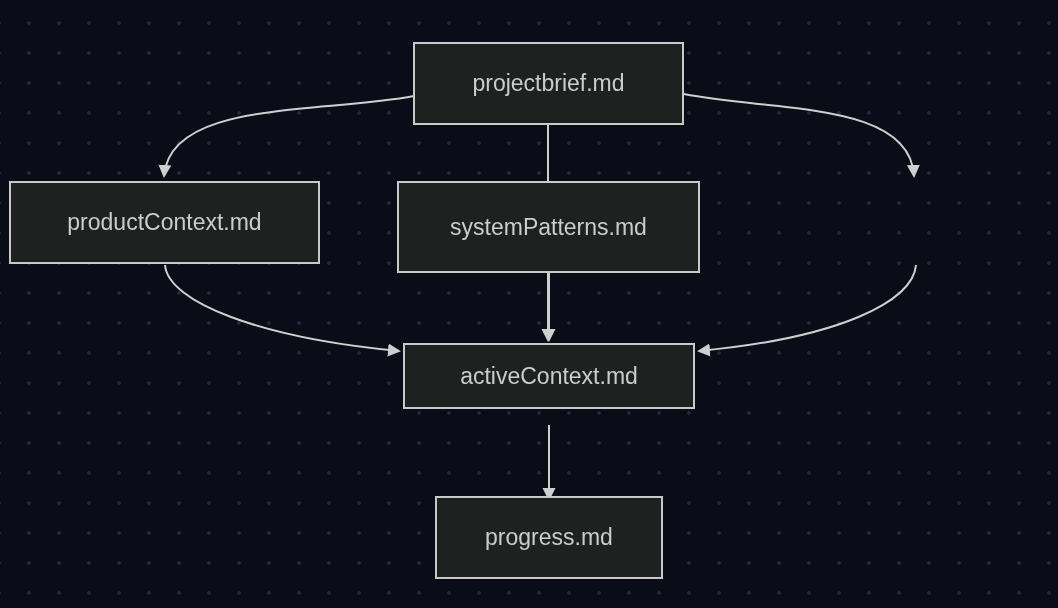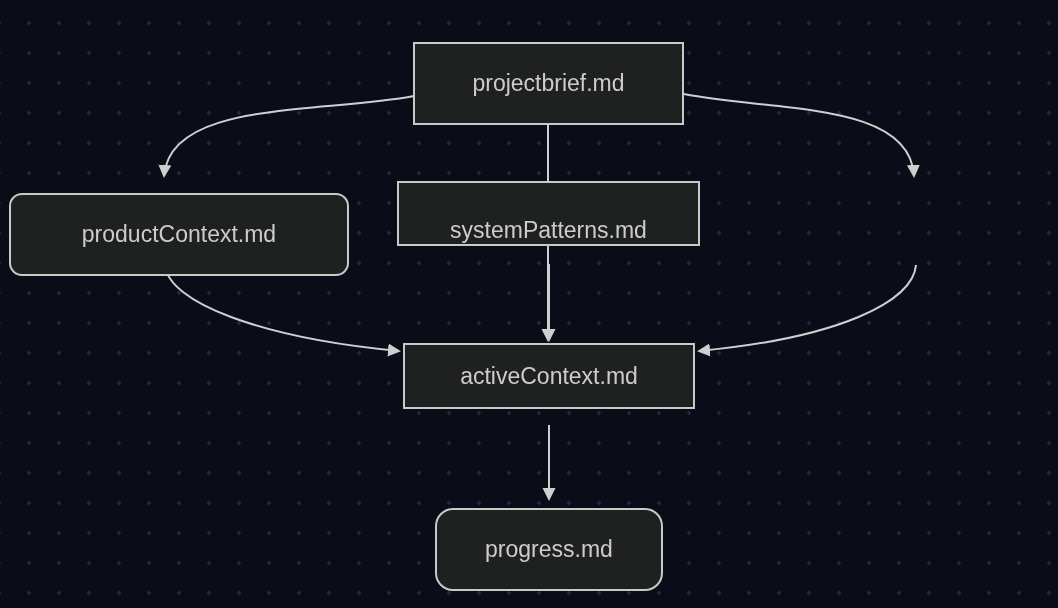--- a/index.html
+++ b/index.html
@@ -33,25 +33,25 @@
     color: #cccccc;
     font-size: 23px;
     display: flex;
     align-items: center;
     justify-content: center;
     white-space: nowrap;
   }
   .node span { display: inline-block; }
   
   #n-projectbrief  { left: 413px; top:  20px; width: 271px; height: 83px; margin-top: 22px; }
-  #n-productContext{ left:   9px; top: 193px; width: 340px; height: 83px; border-radius: 13px; }
-  #n-systemPatterns{ left: 397px; top: 181px; width: 303px; height: 65px; align-items: flex-end; }
+  #n-productContext{ left:   9px; top: 181px; width: 311px; height: 83px; }
+  #n-systemPatterns{ left: 397px; top: 181px; width: 303px; height: 92px; }
   #n-techContext   { left: 777px; top: 181px; width: 276px; height: 83px; }
   #n-activeContext { left: 403px; top: 343px; width: 292px; height: 66px; }
-  #n-progress      { left: 435px; top: 508px; width: 228px; height: 83px; border-radius: 18px; }
+  #n-progress      { left: 435px; top: 496px; width: 228px; height: 83px; }
 </style>
 </head>
 <body>
 
 <div class="canvas">
 
   <svg class="edges" viewBox="0 0 1058 608" xmlns="http://www.w3.org/2000/svg">
     <defs>
       <marker id="arrow" viewBox="0 0 10 10" refX="8.5" refY="5" markerWidth="13" markerHeight="14" markerUnits="userSpaceOnUse" orient="auto">
         <path d="M0,0 L10,5 L0,10 z" fill="#cfcfcf"></path>

